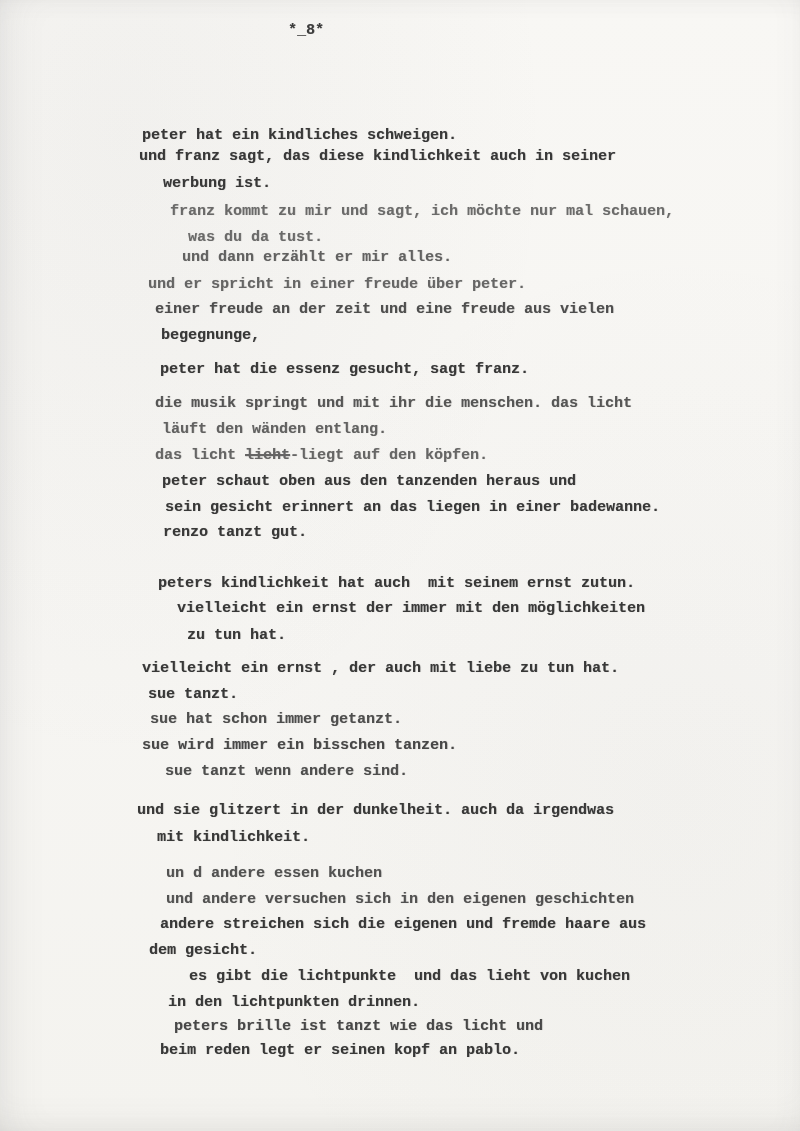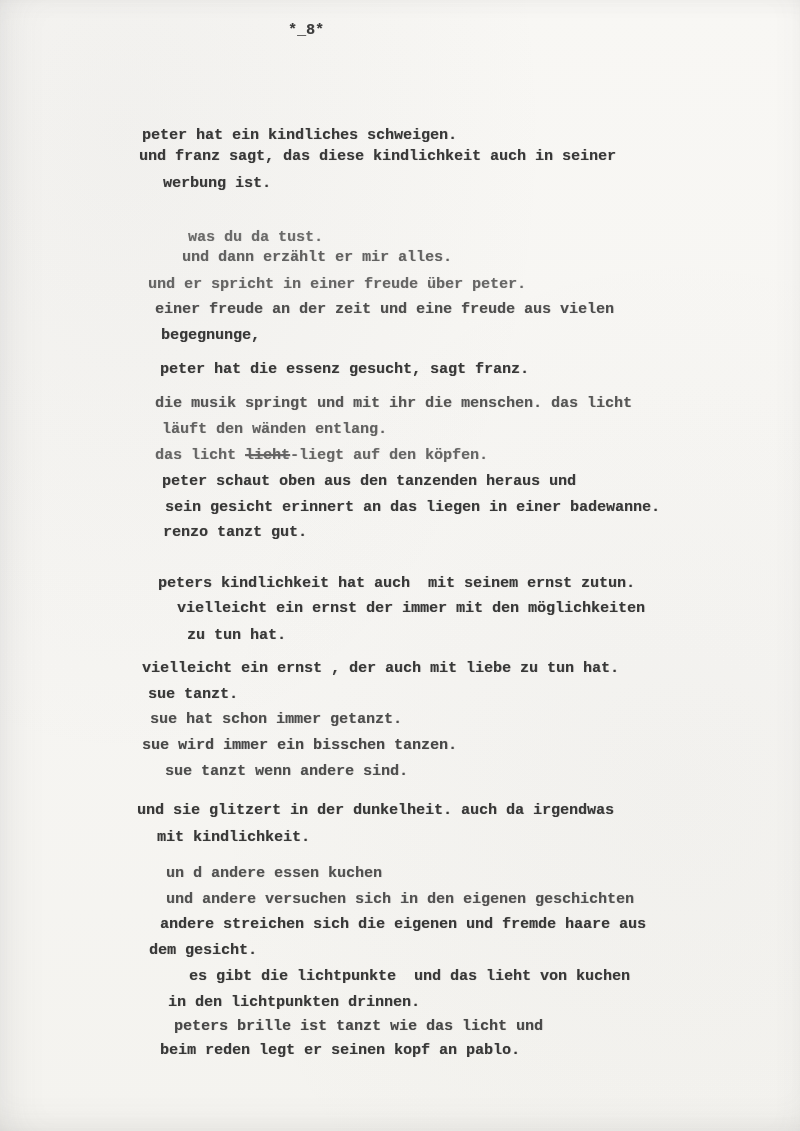--- a/index.html
+++ b/index.html
@@ -57,20 +57,21 @@
 </style>
 </head>
 <body>
 
 <div class="page">
   <div class="pageno">*_8*</div>
   <div class="text-layer">
       <div class="line" style="left: 122px; top: 128px;"><span>peter hat ein kindliches schweigen.</span></div>
       <div class="line" style="left: 119px; top: 149px;"><span>und franz sagt, das diese kindlichkeit auch in seiner</span></div>
       <div class="line" style="left: 143px; top: 176px;"><span>werbung ist.</span></div>
+      <div class="line" style="left: 150px; top: 204px; opacity: 0.68;"><span>franz kommt zu mir und sagt, ich möchte nur mal schauen,</span></div>
       <div class="line" style="left: 168px; top: 230px; opacity: 0.68;"><span>was du da tust.</span></div>
       <div class="line" style="left: 162px; top: 250px; opacity: 0.72;"><span>und dann erzählt er mir alles.</span></div>
       <div class="line" style="left: 128px; top: 277px; opacity: 0.7;"><span>und er spricht in einer freude über peter.</span></div>
       <div class="line" style="left: 135px; top: 302px; opacity: 0.82;"><span>einer freude an der zeit und eine freude aus vielen</span></div>
       <div class="line" style="left: 141px; top: 328px;"><span>begegnunge,</span></div>
       <div class="line" style="left: 140px; top: 362px;"><span>peter hat die essenz gesucht, sagt franz.</span></div>
       <div class="line" style="left: 135px; top: 396px; opacity: 0.78;"><span>die musik springt und mit ihr die menschen. das licht</span></div>
       <div class="line" style="left: 142px; top: 422px; opacity: 0.72;"><span>läuft den wänden entlang.</span></div>
       <div class="line" style="left: 135px; top: 448px; opacity: 0.7;"><span>das licht </span><span class="strike">lieht</span><span>-liegt auf den köpfen.</span></div>
       <div class="line" style="left: 142px; top: 474px;"><span>peter schaut oben aus den tanzenden heraus und</span></div>

